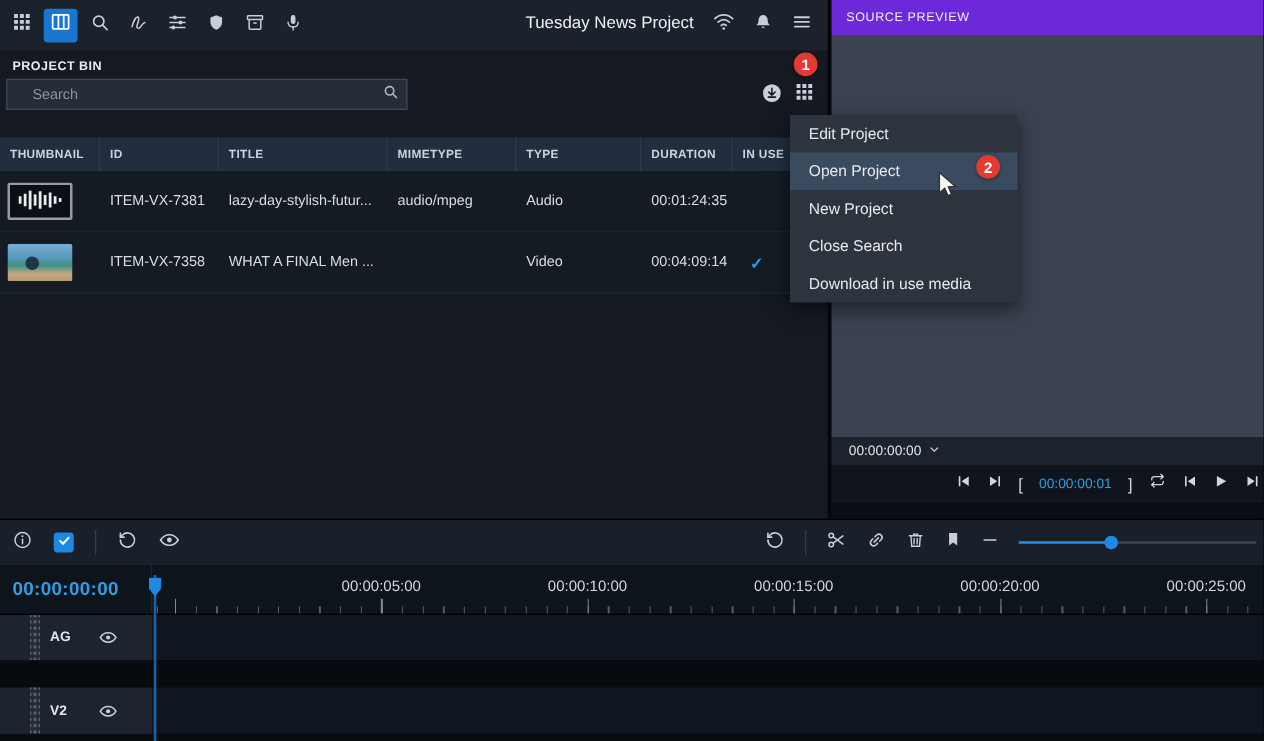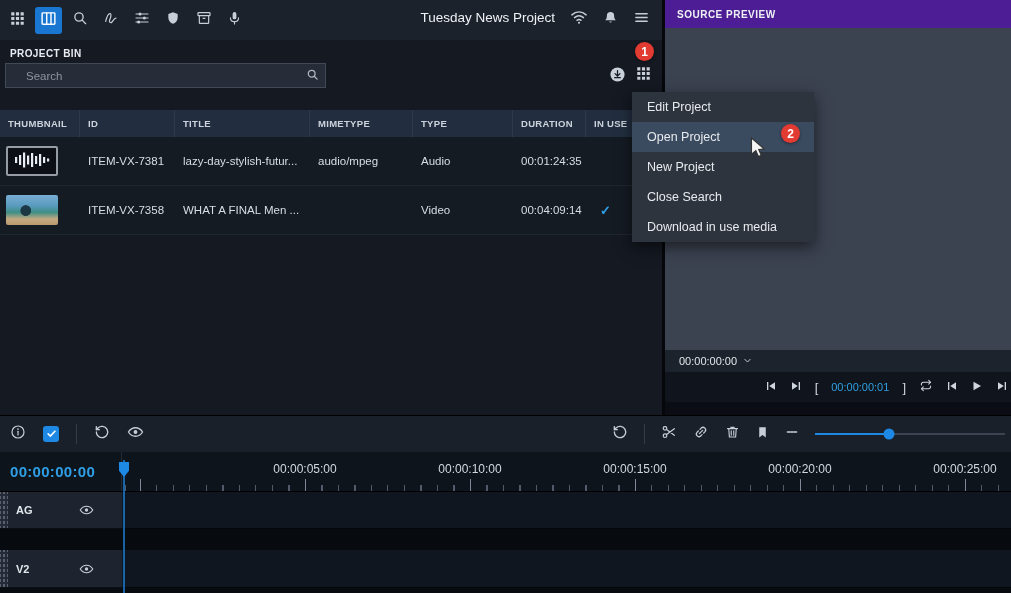--- a/index.html
+++ b/index.html
@@ -66,23 +66,23 @@
                   z-index:30; }
   .menu-item { position:relative; height:30px; display:flex; align-items:center;
                padding-left:15px; font-size:12.5px; color:#e7eaee; cursor:pointer; }
   .menu-item.selected { background:#3a4a5f; }
   .menu-item .step-badge { position:absolute; right:14px; top:2px; }
 
   .cursor { position:absolute; left:750px; top:137px; z-index:50; pointer-events:none; }
 
   
   .right-pane { flex:1; display:flex; flex-direction:column; background:#0a0e14; }
-  .preview-header { height:28px; flex:0 0 auto; background:#4c1d95; display:flex;
+  .preview-header { height:28px; flex:0 0 auto; background:#6d28d9; display:flex;
                     align-items:center; padding-left:12px; font-size:10px;
-                    font-weight:bold; letter-spacing:.5px; color:#eef1f4; }
+                    font-weight:normal; letter-spacing:.5px; color:#eef1f4; }
   .preview-area { flex:1; background:#3b4250; }
   .preview-tc-row { height:22px; flex:0 0 auto; background:#1d232d; display:flex;
                     align-items:center; gap:6px; padding-left:14px; font-size:11px;
                     color:#e1e5ea; }
   .preview-controls { height:30px; flex:0 0 auto; background:#10151d;
                       display:flex; align-items:center; }
   .transport { margin-left:auto; display:flex; align-items:center; gap:13px;
                padding-right:3px; }
   .t-btn { display:flex; align-items:center; justify-content:center; cursor:pointer; }
   .tc-blue { color:#2f9fe0; font-size:11px; }
@@ -118,21 +118,21 @@
   .tl-ruler::after { content:""; position:absolute; left:0; right:0; bottom:0; height:12px;
      background-image:repeating-linear-gradient(to right,#7e8899 0 1px,transparent 1px 165px);
      background-position:18px 0; }
   .rlabel { position:absolute; top:10px; transform:translateX(-50%); font-size:12px;
             font-weight:normal; color:#d3d8df; white-space:nowrap; }
 
   .tracks { position:relative; height:103px; background:#080c11; border-top:1px solid #000; }
   .track-row { display:flex; height:37px; }
   .track-row.v2 { height:38px; }
   .track-head { width:122px; box-sizing:border-box; background:#1d2430;
-                border-bottom:1px solid #0b0f15; display:flex; align-items:center; }
+                border-bottom:1px solid #0b0f15; display:flex; align-items:center;padding-left:24px; }
   .grip { width:8px; align-self:stretch; background-color:#242b36; cursor:grab;
           background-image:radial-gradient(#59616e 1px, transparent 1.4px);
           background-size:4px 5px; background-position:2px 3px; }
   .track-name { margin-left:8px; font-size:11px; font-weight:bold; color:#e3e7ec; }
   .track-eye { margin-left:auto; margin-right:28px; display:flex; cursor:pointer; }
   .track-lane { flex:1; background:#10161f; border-bottom:1px solid #05070b; }
   .track-gap { height:21px; background:#070a0f; }
 
   .playhead-line { position:absolute; left:123px; top:44px; bottom:0; width:2px;
                    background:rgba(30,136,229,.7); z-index:5; }

